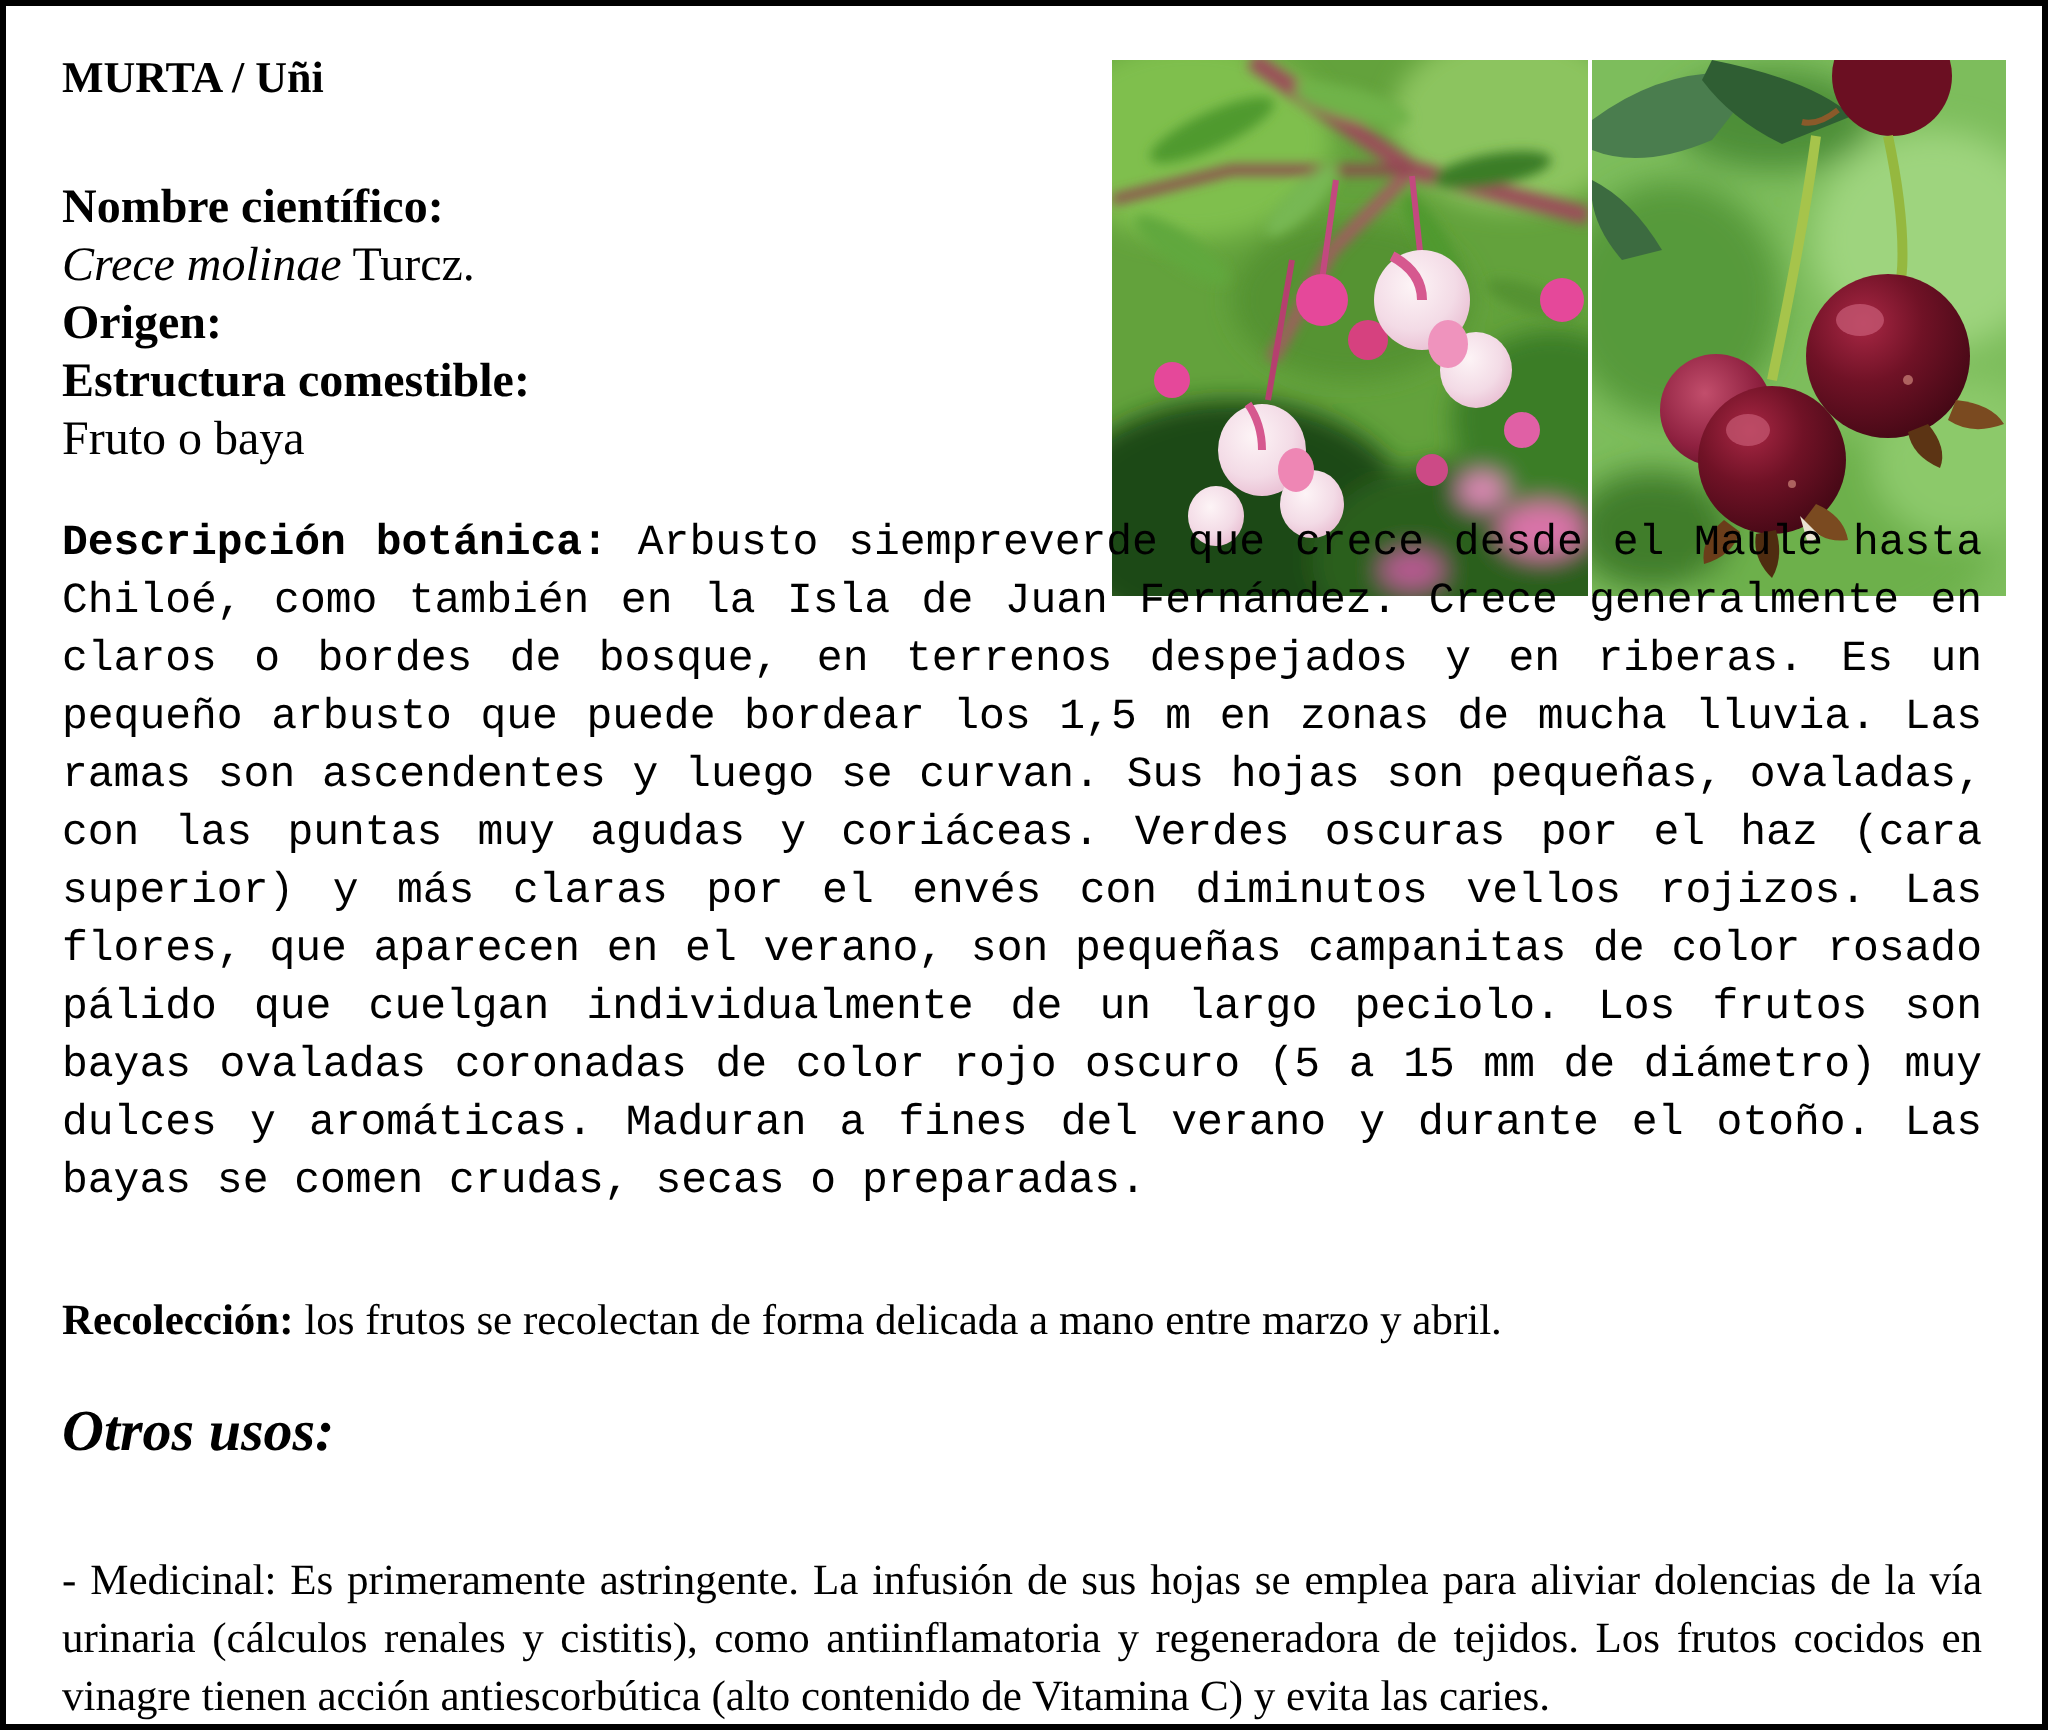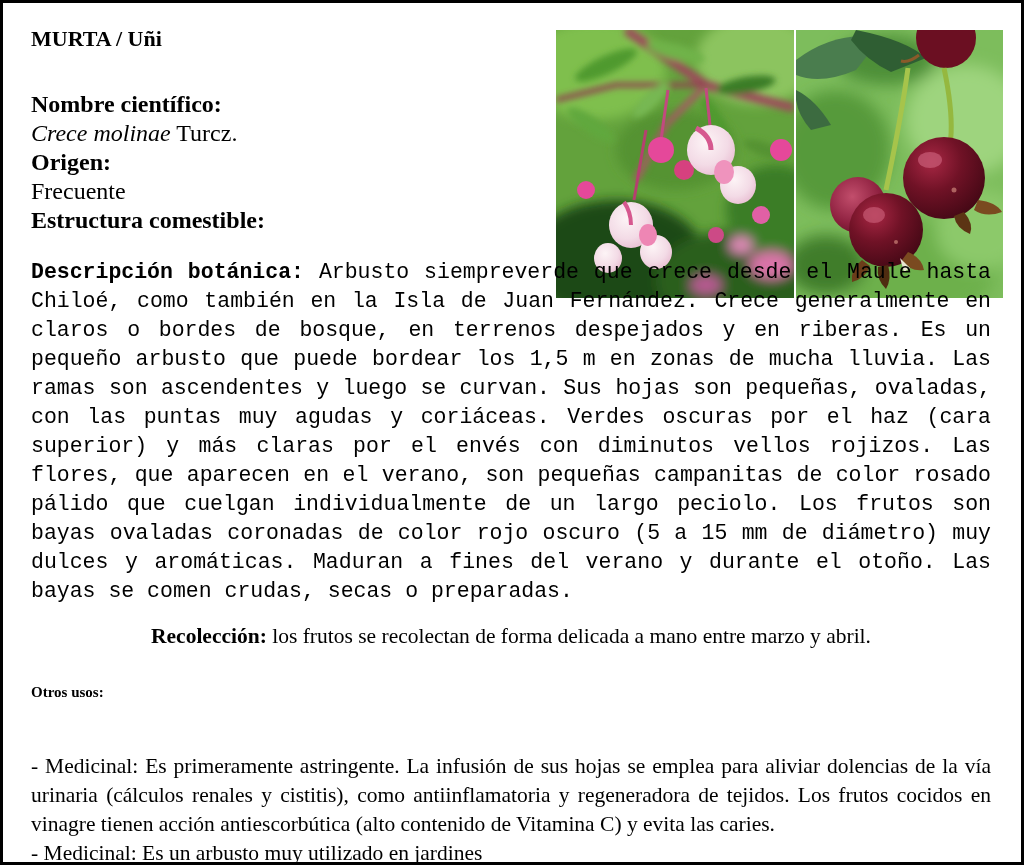--- a/index.html
+++ b/index.html
@@ -39,26 +39,27 @@
   }
   .photo{display:block;}
   .para{
     font-size:21.5px;
     line-height:29px;
     text-align:justify;
     margin:0;
   }
   .para .lbl{font-weight:bold;}
   .descripcion{margin-top:23px;font-family:Liberation Mono, monospace;}
-  .recoleccion{margin-top:16px;text-align:center;}
+  .recoleccion{margin-top:40px;text-align:left;}
   .otros-usos-heading{
     margin-top:27px;
-    font-size:15px;
+    font-size:29px;
     line-height:29px;
     font-weight:bold;
+    font-style:italic;
   }
   .uso-medicinal{margin-top:45px;}
   .uso-ornamental{margin-top:0;text-align:left;}
 </style>
 </head>
 <body>
 
 <div class="photos">
 
   <svg class="photo" role="img" width="238" height="268" viewBox="0 0 238 268" aria-label="murta-flowers-photo: pink and white bell flowers on green shrub">
@@ -176,24 +177,24 @@
 
   <div class="fields">
     <div>
       <div class="lbl">Nombre científico:</div>
       <div><i>Crece molinae</i><span> Turcz.</span></div>
     </div>
     <div>
       <div class="lbl">Origen:</div>
     </div>
     <div>
-      <div>Frecuente</div>
     </div>
     <div>
       <div class="lbl">Estructura comestible:</div>
+      <div>Fruto o baya</div>
     </div>
   </div>
 
   <p class="para descripcion"><span class="lbl">Descripción botánica:</span> <span>Arbusto siempreverde que crece desde el Maule hasta Chiloé, como también en la Isla de Juan Fernández. Crece generalmente en claros o bordes de bosque, en terrenos despejados y en riberas. Es un pequeño arbusto que puede bordear los 1,5 m en zonas de mucha lluvia. Las ramas son ascendentes y luego se curvan. Sus hojas son pequeñas, ovaladas, con las puntas muy agudas y coriáceas. Verdes oscuras por el haz (cara superior) y más claras por el envés con diminutos vellos rojizos. Las flores, que aparecen en el verano, son pequeñas campanitas de color rosado pálido que cuelgan individualmente de un largo peciolo. Los frutos son bayas ovaladas coronadas de color rojo oscuro (5 a 15 mm de diámetro) muy dulces y aromáticas. Maduran a fines del verano y durante el otoño. Las bayas se comen crudas, secas o preparadas.</span></p>
 
   <p class="para recoleccion"><span class="lbl">Recolección:</span> <span>los frutos se recolectan de forma delicada a mano entre marzo y abril.</span></p>
 
   <div class="otros-usos-heading">Otros usos:</div>
 
   <p class="para uso-medicinal">- Medicinal: Es primeramente astringente. La infusión de sus hojas se emplea para aliviar dolencias de la vía urinaria (cálculos renales y cistitis), como antiinflamatoria y regeneradora de tejidos. Los frutos cocidos en vinagre tienen acción antiescorbútica (alto contenido de Vitamina C) y evita las caries.</p>

